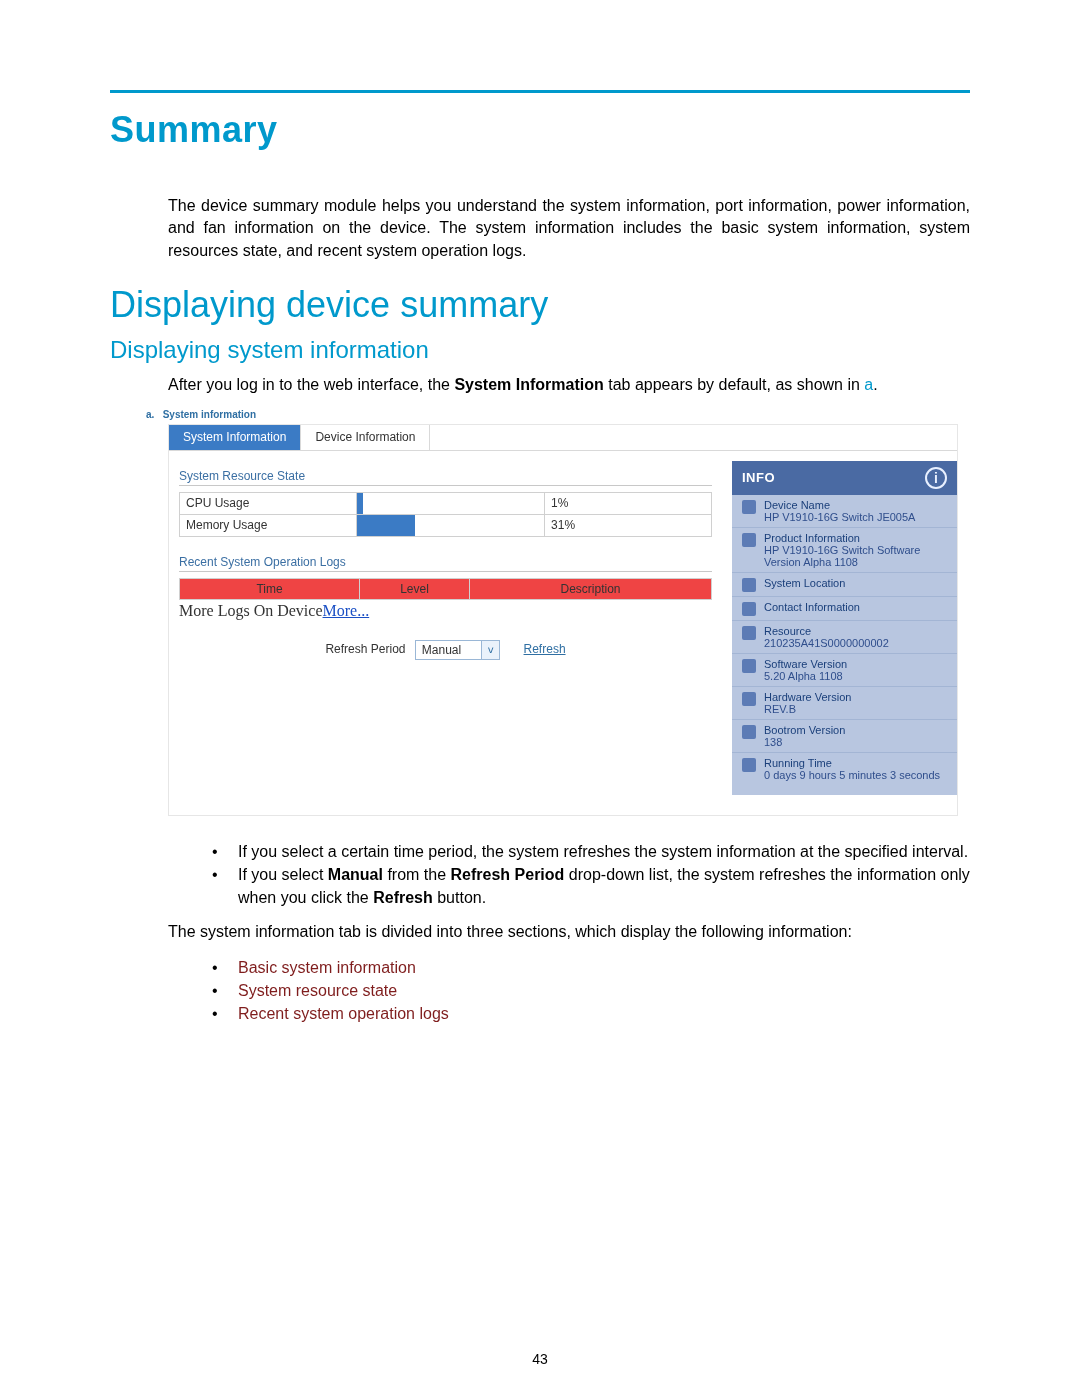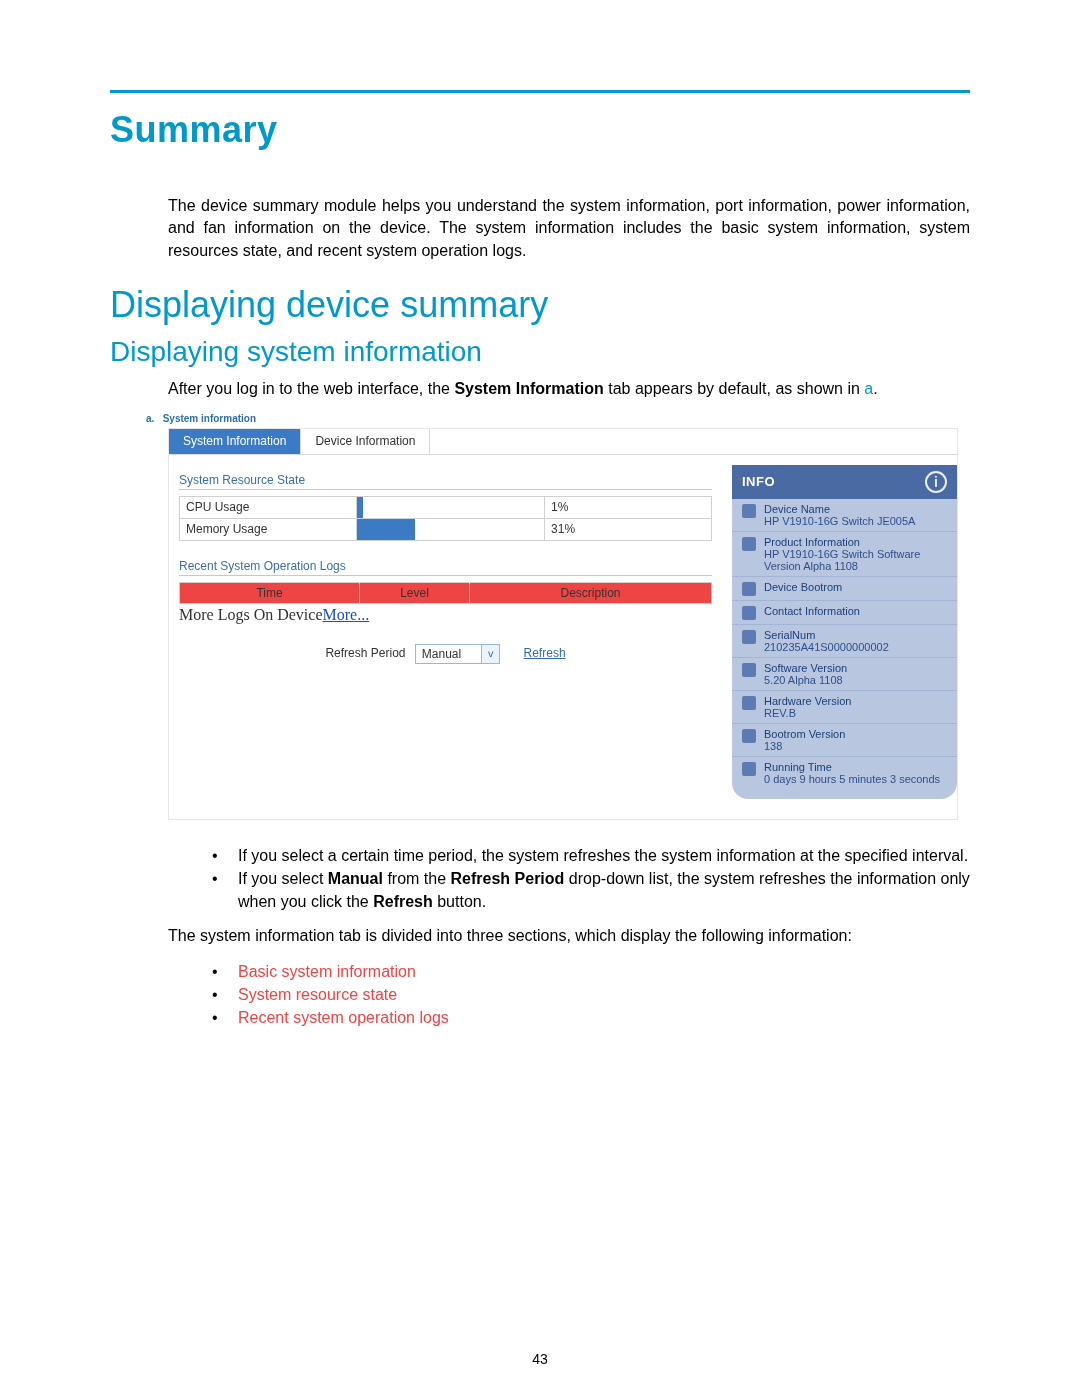--- a/index.html
+++ b/index.html
@@ -37,21 +37,21 @@
     font-family: "Arial Narrow", Arial, sans-serif;
     font-weight: 400;
     font-size: 36px;
     color: #0099cc;
     margin-bottom: 10px;
     margin-top: 16px;
   }
   h3.subsec {
     font-family: "Arial Narrow", Arial, sans-serif;
     font-weight: 400;
-    font-size: 28px;
+    font-size: 24px;
     color: #0099cc;
     margin-bottom: 10px;
     margin-top: 10px;
   }
   .body-para {
     margin-left: 58px;
     line-height: 1.4;
     margin-bottom: 12px;
     font-size: 16px;
   }
@@ -165,21 +165,20 @@
   }
   .chev { font-size: 10px; color:#2f6fa3; line-height:1;}
   .refresh-link { color: #2f6fa3; margin-left: 14px; }
   
   .info-box {
     width: 225px;
     background: #b8c6e0;
     font-size: 11px;
     color: #1a3f7a;
     padding-bottom: 10px;
-    border-radius: 16px;
   }
   .info-head {
     background: #4a6aa3;
     color: #fff;
     display: flex;
     align-items: center;
     justify-content: space-between;
     padding: 4px 10px;
     height: 34px;
   }
@@ -215,21 +214,21 @@
     line-height: 1.45;
     padding-left: 26px;
   }
   ul.bullets li::before {
     content: "•";
     position: absolute;
     left: 0;
     color: #000;
     font-size: 16px;
   }
-  ul.bullets.links li { color: #ef4444; }
+  ul.bullets.links li { color: #7f1d1d; }
   .pagenum {
     position: absolute;
     bottom: 30px;
     left: 0; right: 0;
     text-align: center;
     font-size: 14px;
   }
 </style>
 </head>
 <body>
@@ -318,35 +317,35 @@
       <div class="info-item">
         <div class="ii-icon"></div>
         <div class="ii-text">
             <div class="lbl">Product Information</div>
             <div class="val">HP V1910-16G Switch Software Version Alpha 1108</div>
           </div>
       </div>
       <div class="info-item">
         <div class="ii-icon"></div>
         <div class="ii-text">
-            <div class="lbl">Device Bootrom</div>
+            <div class="lbl">System Location</div>
             <div class="val"></div>
           </div>
       </div>
       <div class="info-item">
         <div class="ii-icon"></div>
         <div class="ii-text">
             <div class="lbl">Contact Information</div>
             <div class="val"></div>
           </div>
       </div>
       <div class="info-item">
         <div class="ii-icon"></div>
         <div class="ii-text">
-            <div class="lbl">SerialNum</div>
+            <div class="lbl">Resource</div>
             <div class="val">210235A41S0000000002</div>
           </div>
       </div>
       <div class="info-item">
         <div class="ii-icon"></div>
         <div class="ii-text">
             <div class="lbl">Software Version</div>
             <div class="val">5.20 Alpha 1108</div>
           </div>
       </div>

